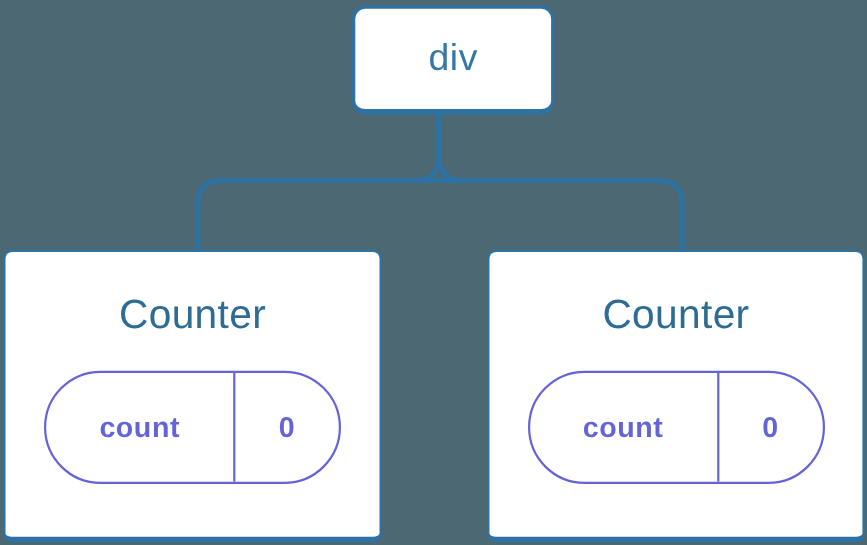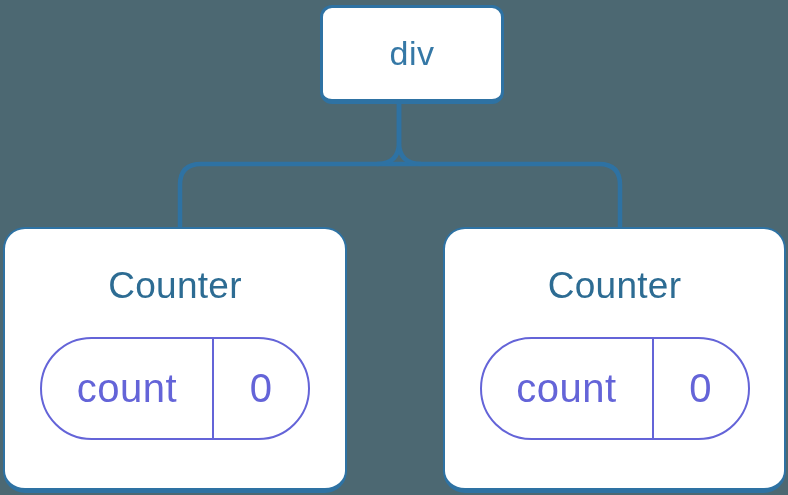--- a/index.html
+++ b/index.html
@@ -50,21 +50,21 @@
     font-weight: 500;
     letter-spacing: 0.5px;
   }
   .component-card {
     position: absolute;
     top: 227px;
     height: 266px;
     background: var(--card-background);
     border: 2px solid var(--tree-line);
     border-bottom-width: 5px;
-    border-radius: 22px;
+    border-radius: 8px;
     display: flex;
     flex-direction: column;
     align-items: center;
     padding-top: 34px;
   }
   .component-card.left  { left: 3px;   width: 344px; }
   .component-card.right { left: 443px; width: 343px; }
   .component-title {
     color: var(--component-title);
     font-size: 37px;
@@ -94,22 +94,22 @@
     background: var(--state-accent);
   }
   .state-value-cell {
     width: 94px;
     display: flex;
     align-items: center;
     justify-content: center;
   }
   .state-text {
     color: var(--state-accent);
-    font-size: 40px;
-    font-weight: 400;
+    font-size: 26px;
+    font-weight: 700;
     letter-spacing: 0.5px;
   }
 </style>
 </head>
 <body>
 
 <div class="stage">
 
   <svg class="connector-svg" viewBox="0 0 788 495" xmlns="http://www.w3.org/2000/svg">
     <path d="M 180 229 L 180 185 Q 180 164 201 164 L 599 164 Q 620 164 620 185 L 620 229"></path>

